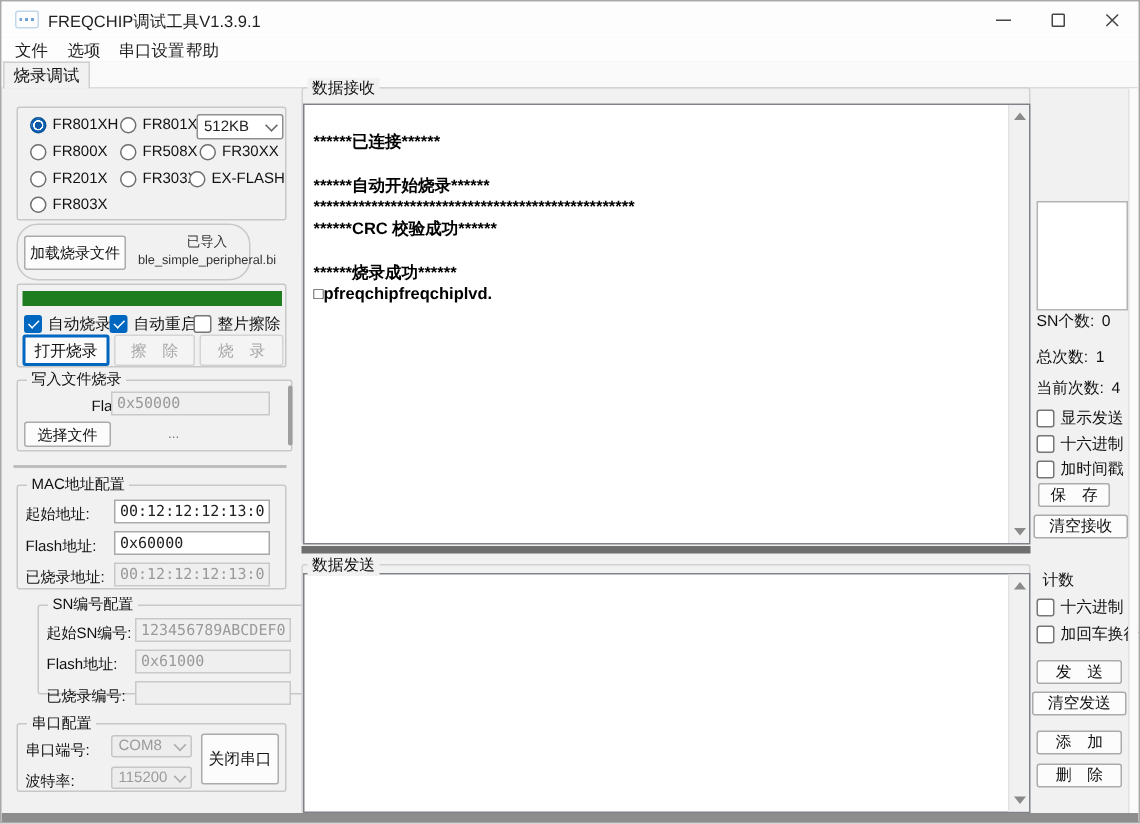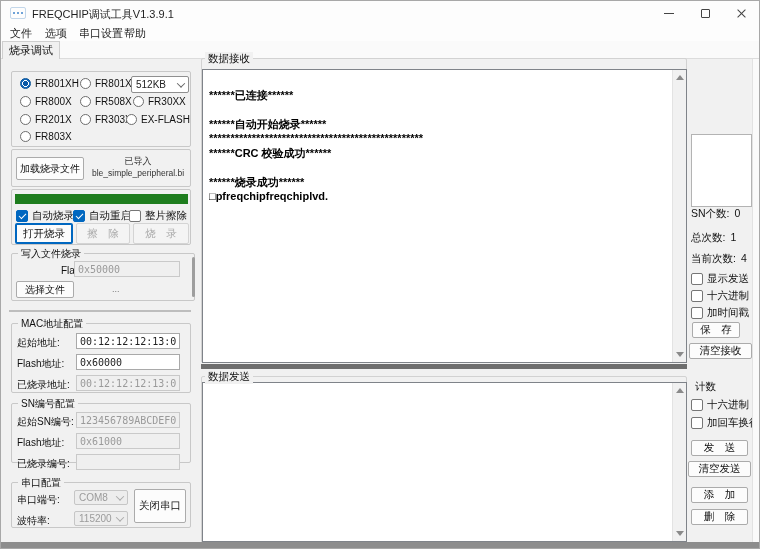--- a/index.html
+++ b/index.html
@@ -154,21 +154,21 @@
     <label class="rad" style="left:114px;top:42px;">
         <span class="dot"></span>
         <span>EX-FLASH</span>
       </label>
     <label class="rad" style="left:8px;top:59px;">
         <span class="dot"></span>
         <span>FR803X</span>
       </label>
   </div>
 
-  <div class="grp" style="left:10px;top:148px;width:180px;height:38px;">
+  <div class="grp" style="left:10px;top:148px;width:156px;height:38px;border-radius:14px;">
     <button class="btn" style="left:4px;top:7px;width:68px;height:23px;font-size:10px;">加载烧录文件</button>
     <div class="load-status" style="left:76px;top:5px;width:100px;">
       <div class="l1">已导入</div>
       <div class="l2">ble_simple_peripheral.bi</div>
     </div>
   </div>
 
   <div class="grp" style="left:10px;top:188px;width:180px;height:56px;">
     <div class="pbar" style="left:3px;top:4px;width:173px;height:10px;"></div>
     <label class="cb on" style="left:4px;top:19px;">
@@ -202,21 +202,21 @@
   <div class="grp" style="left:10px;top:322px;width:180px;height:70px;">
     <span class="grp-title">MAC地址配置</span>
     <span class="lbl" style="left:5px;top:12px;">起始地址:</span>
     <input class="fld" style="left: 64px; top: 9px; width: 104px; height: 16px;" value="00:12:12:12:13:03">
     <span class="lbl" style="left:5px;top:33px;">Flash地址:</span>
     <input class="fld" style="left: 64px; top: 30px; width: 104px; height: 16px;" value="0x60000">
     <span class="lbl" style="left:5px;top:54px;">已烧录地址:</span>
     <input class="fld dis" style="left: 64px; top: 51px; width: 104px; height: 16px;" readonly="" value="00:12:12:12:13:02">
   </div>
 
-  <div class="grp" style="left:10px;top:402px;width:180px;height:60px;">
+  <div class="grp" style="left:24px;top:402px;width:180px;height:60px;">
     <span class="grp-title">SN编号配置</span>
     <span class="lbl" style="left:5px;top:11px;">起始SN编号:</span>
     <input class="fld dis" style="left: 64px; top: 8px; width: 104px; height: 16px;" readonly="" value="123456789ABCDEF0">
     <span class="lbl" style="left:5px;top:32px;">Flash地址:</span>
     <input class="fld dis" style="left: 64px; top: 29px; width: 104px; height: 16px;" readonly="" value="0x61000">
     <span class="lbl" style="left:5px;top:53px;">已烧录编号:</span>
     <input class="fld dis" style="left: 64px; top: 50px; width: 104px; height: 16px;" readonly="" value="">
   </div>
 
   <div class="grp" style="left:10px;top:481px;width:180px;height:46px;">

